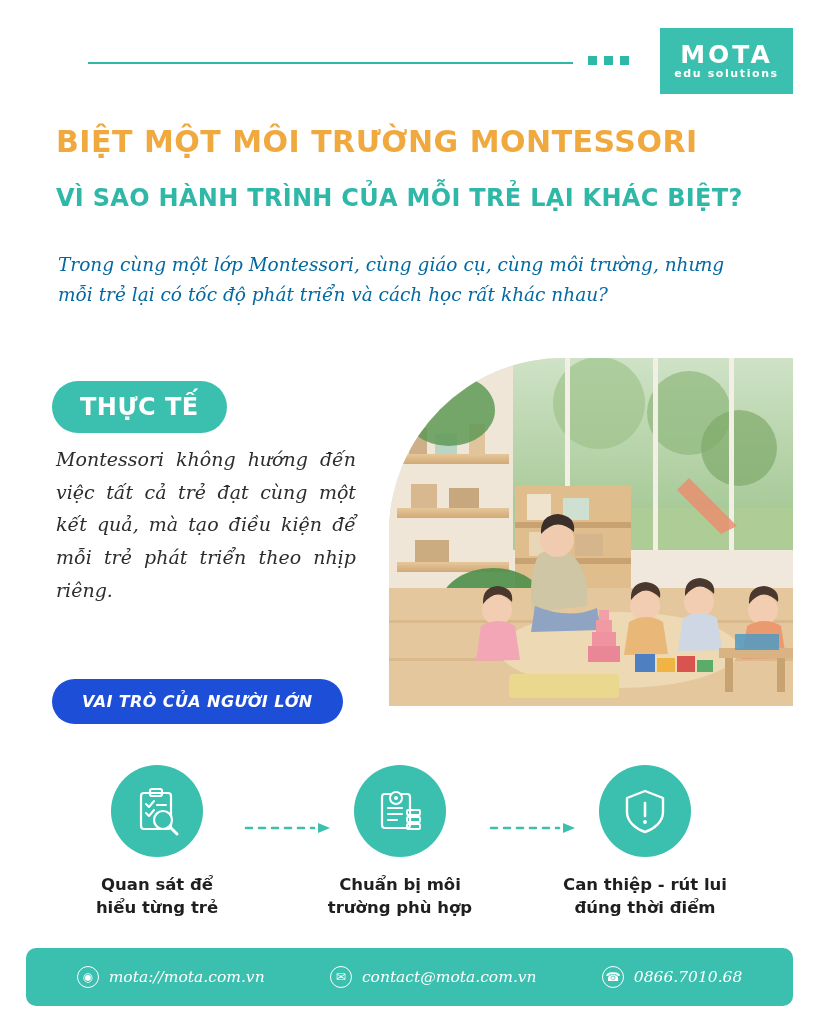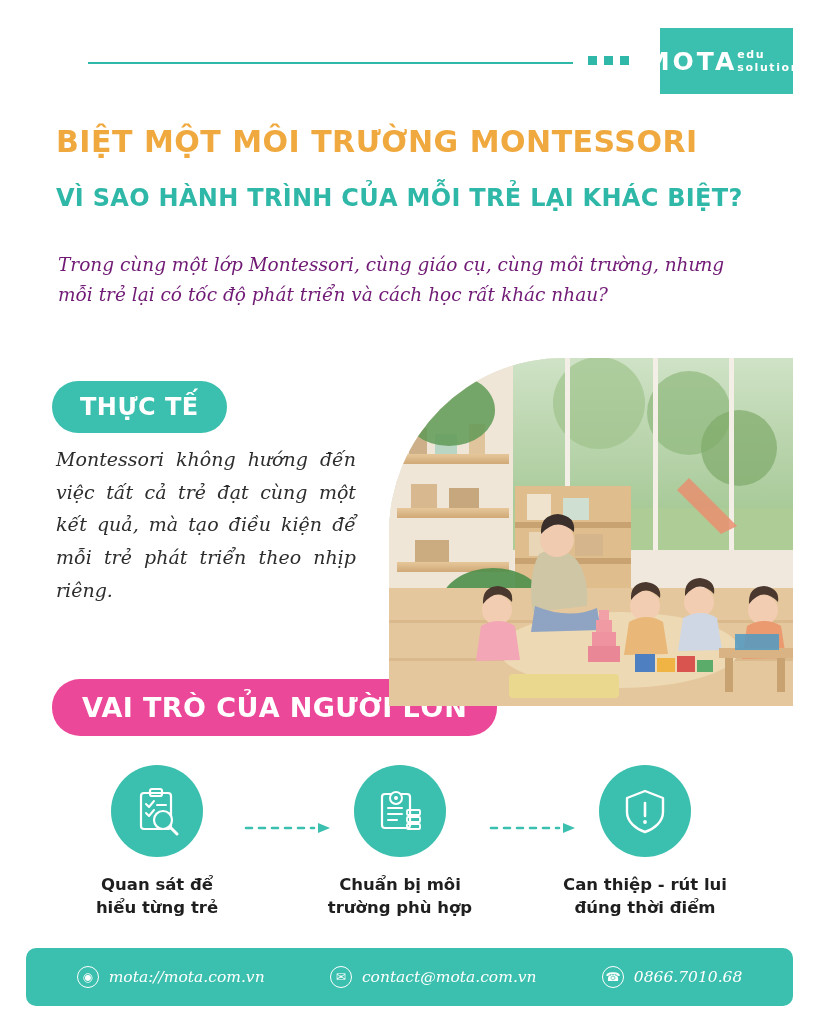--- a/index.html
+++ b/index.html
@@ -44,21 +44,21 @@
     background: #2fb8a8;
   }
   .logo-box {
     position: absolute;
     right: 26px;
     top: 28px;
     width: 133px;
     height: 66px;
     background: #3bbfae;
     display: flex;
-    flex-direction: row;
+    flex-direction: column;
     align-items: center;
     justify-content: center;
   }
   .logo-main {
     color: #ffffff;
     font-size: 25px;
     letter-spacing: 3px;
     font-weight: bold;
     font-family: "DejaVu Sans", sans-serif;
     line-height: 1;
@@ -100,21 +100,21 @@
   
   .intro {
     position: absolute;
     left: 58px;
     top: 250px;
     width: 700px;
     font-family: "DejaVu Serif", serif;
     font-style: italic;
     font-size: 18.5px;
     line-height: 1.62;
-    color: #701a75;
+    color: #0369a1;
   }
 
   
   .pill-fact {
     position: absolute;
     left: 52px;
     top: 381px;
     background: #3bbfae;
     color: #ffffff;
     font-size: 24px;
@@ -133,24 +133,25 @@
     font-style: italic;
     font-size: 19px;
     line-height: 1.72;
     color: #2d2d2d;
     text-align: justify;
   }
   .pill-role {
     position: absolute;
     left: 52px;
     top: 679px;
-    background: #ec4899;
+    background: #1d4ed8;
     color: #ffffff;
-    font-size: 27px;
-    font-weight: bold;
+    font-size: 16px;
+    font-weight: bold;
+    font-style: italic;
     letter-spacing: 0.4px;
     padding: 13px 30px;
     border-radius: 28px;
     font-family: "DejaVu Sans", sans-serif;
   }
 
   
   .photo {
     position: absolute;
     left: 389px;

